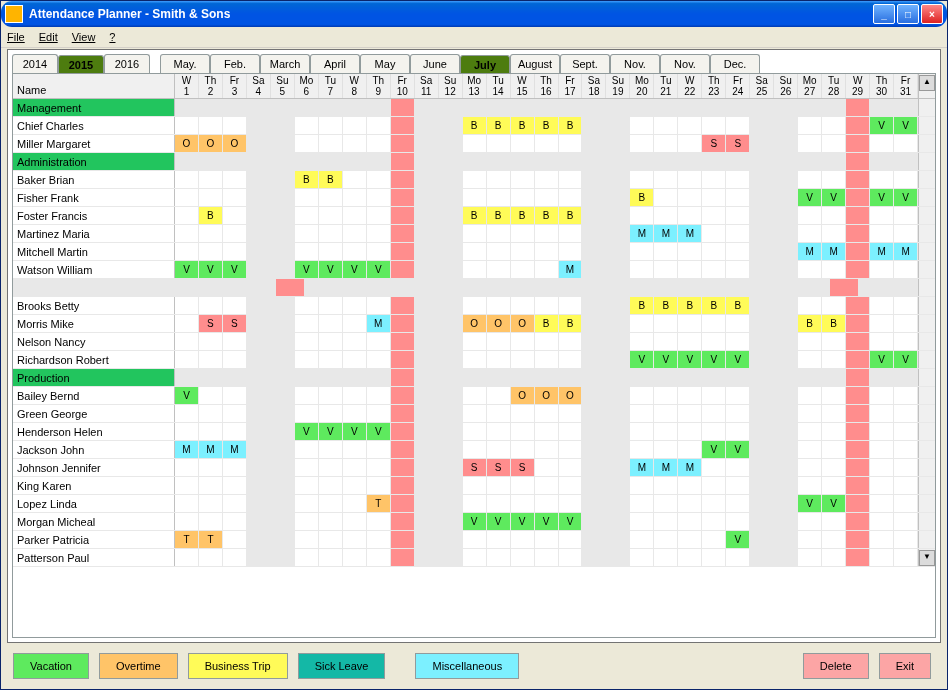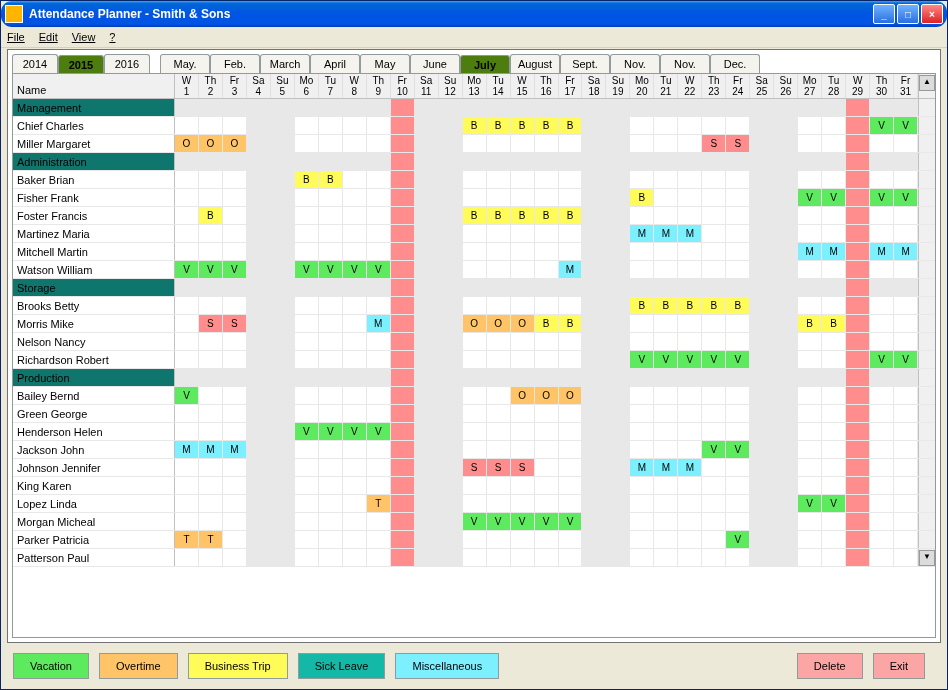--- a/index.html
+++ b/index.html
@@ -21,37 +21,37 @@
 .tab.sel{font-weight:bold;background:#4d7c0f;position:relative;top:1px;}
 .grid-wrap{flex:1;overflow:hidden;position:relative;margin:0 4px 4px 4px;border:1px solid #919b9c;display:flex;flex-direction:column;}
 .header-row{display:flex;border-bottom:1px solid #c0c0c0;background:#f0f0f0;}
 .name-col{width:162px;flex:0 0 162px;border-right:1px solid #c0c0c0;padding:2px 4px;box-sizing:border-box;}
 .days{flex:1;display:flex;}
 .daycell{flex:1;border-right:1px solid #e0e0e0;text-align:center;font-size:10px;line-height:11px;padding:1px 0;box-sizing:border-box;}
 .scrollv{width:16px;flex:0 0 16px;background:#f0f0f0;border-left:1px solid #c0c0c0;}
 .rows{flex:1;overflow:hidden;}
 .data-row{display:flex;height:17px;border-bottom:1px solid #e8e8e8;}
 .data-row .name-col{background:#fff;display:flex;align-items:center;}
-.data-row.group .name-col{background:#0f766e;font-weight:normal;}
+.data-row.group .name-col{background:#22c55e;font-weight:normal;}
 .cell{flex:1;border-right:1px solid #e8e8e8;display:flex;align-items:center;justify-content:center;font-size:10px;}
 .cell.we{background:#e8e8e8;}
 .cell.V{background:#5eea5e;}
 .cell.O{background:#ffc468;}
 .cell.B{background:#fffb58;}
 .cell.S{background:#ff8d8d;}
 .cell.M{background:#7cf0ff;}
 .cell.T{background:#ffc468;}
 .cell.hol{background:#ff8d8d;}
-.bottombar{position:absolute;bottom:6px;left:6px;right:16px;height:34px;display:flex;align-items:center;gap:10px;padding:0 6px;}
+.bottombar{position:absolute;bottom:6px;left:6px;right:10px;height:34px;display:flex;align-items:center;gap:10px;padding:0 6px;}
 .legend-btn{height:24px;padding:0 16px;border:1px solid #919b9c;display:flex;align-items:center;justify-content:center;cursor:pointer;font-size:11px;}
 .lb-V{background:#5eea5e;}
 .lb-O{background:#ffc468;}
 .lb-B{background:#fffb58;}
 .lb-S{background:#14b8a6;}
-.lb-M{background:#7cf0ff;}
+.lb-M{background:#7cf0ff;margin-left:20px;}
 .lb-plain{background:#fca5a5;}
 .spacer{flex:1;}
 .scroll-arrow{width:14px;height:14px;background:#dcdcdc;border:1px solid #999;margin:1px auto;font-size:8px;text-align:center;line-height:12px;cursor:pointer;}
 </style>
 </head>
 <body>
 
 <div class="window">
   <div class="titlebar">
     <div class="app-icon"></div>
@@ -493,21 +493,20 @@
               <div class="cell we"></div>
               <div class="cell"></div>
               <div class="cell"></div>
               <div class="cell hol"></div>
               <div class="cell"></div>
               <div class="cell"></div>
             </div>
             <div class="scrollv" style="border-left: 1px solid rgb(192, 192, 192);"></div>
           </div>
           <div class="data-row group">
-            <div class="name-col">Storage</div>
             <div class="days">
               <div class="cell we"></div>
               <div class="cell we"></div>
               <div class="cell we"></div>
               <div class="cell we"></div>
               <div class="cell we"></div>
               <div class="cell we"></div>
               <div class="cell we"></div>
               <div class="cell we"></div>
               <div class="cell we"></div>

